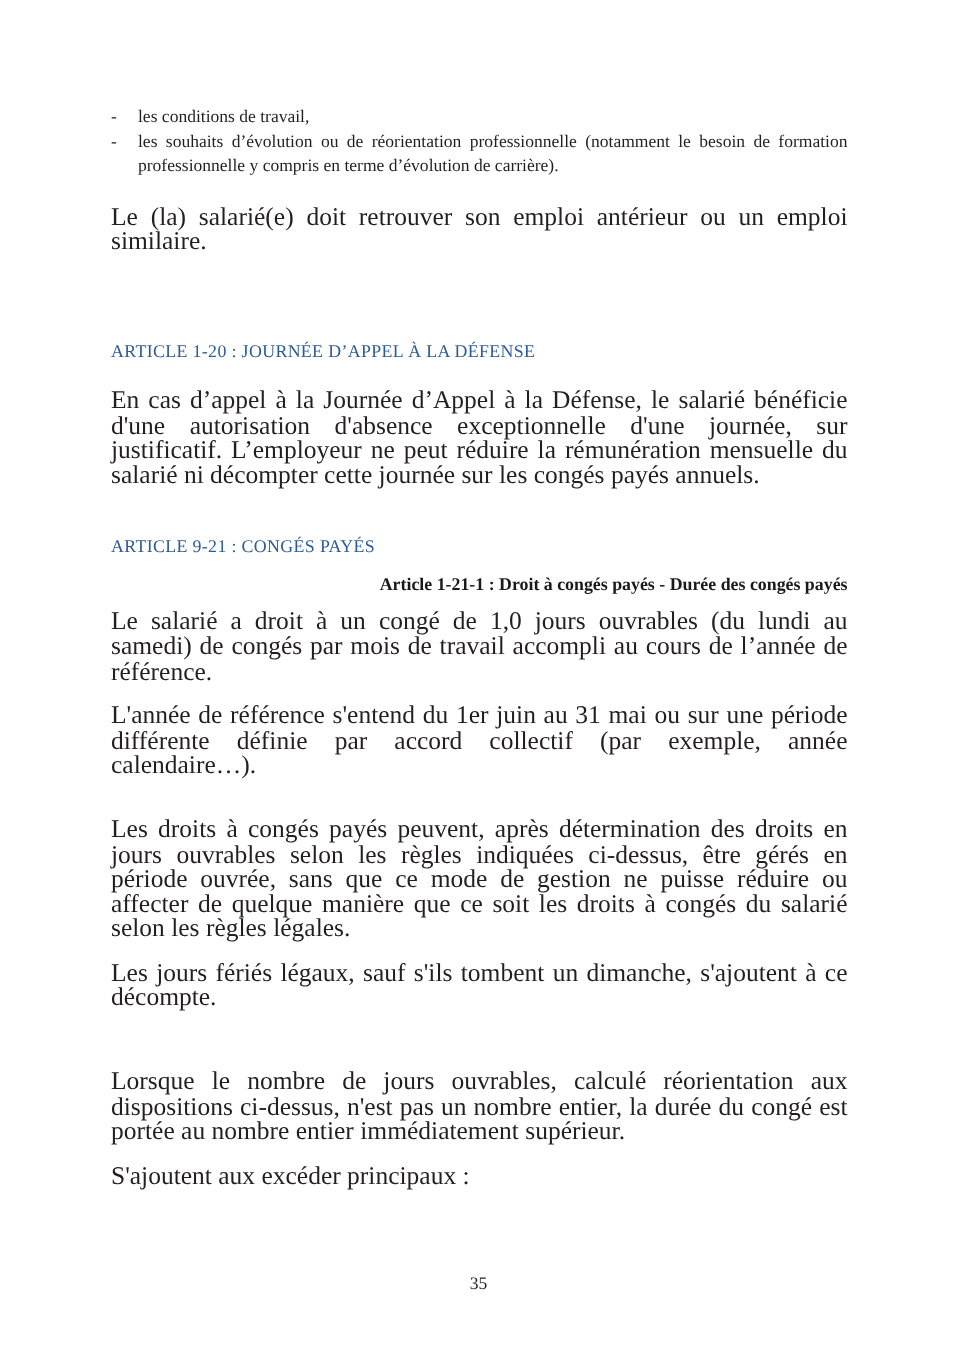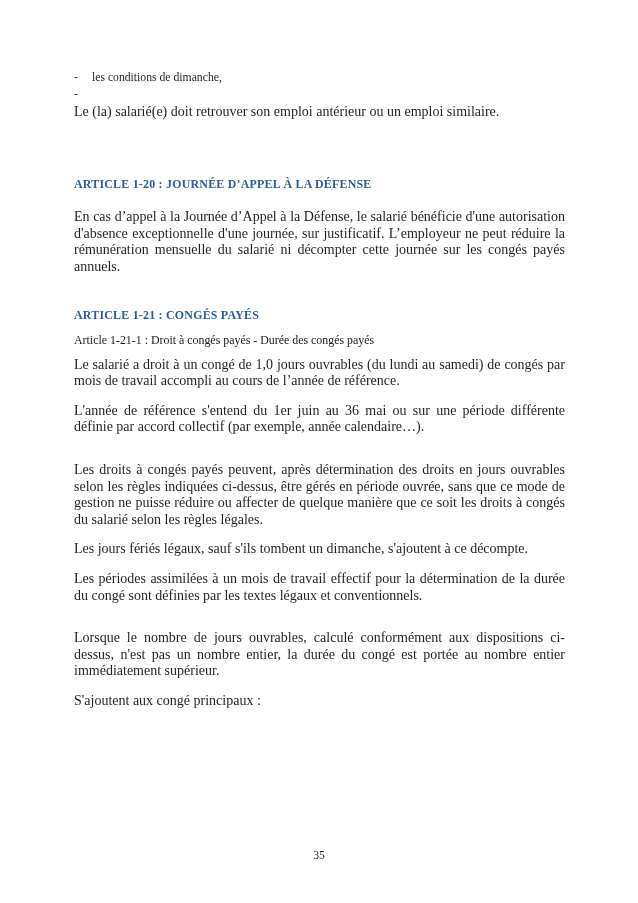--- a/index.html
+++ b/index.html
@@ -22,21 +22,21 @@
   .content {
     position: absolute;
     left: 74px;
     top: 70px;
     width: 491px;
   }
 
   
   p.body {
     margin: 0;
-    font-size: 14px;
+    font-size: 17px;
     line-height: 16.6px;
     text-align: justify;
     text-justify: inter-word;
     hyphens: none;
   }
 
   .gap-sm { height: 13px; }
   .gap-md { height: 17px; }
   .gap-lg { height: 39px; }
   .gap-xl { height: 31px; }
@@ -62,31 +62,32 @@
     top: 0;
     font-size: 11.7px;
     line-height: 16.6px;
   }
 
   
   h2.article-heading {
     margin: 0;
     font-size: 11.9px;
     line-height: 16px;
-    font-weight: bold;
+    font-weight: normal;
     color: #2c5c96;
     letter-spacing: 0.02em;
   }
 
   h3.sub-heading {
     margin: 0;
     font-size: 11.9px;
     line-height: 16px;
-    font-weight: normal;
+    font-weight: bold;
     color: #1a1a1a;
+    text-align: right;
   }
 
   
   .page-number {
     position: absolute;
     left: 0;
     right: 0;
     top: 848px;
     text-align: center;
     font-size: 11.7px;
@@ -97,73 +98,73 @@
 </head>
 <body>
 
 <div class="page">
 
   <div class="content">
 
     <ul class="dash-list">
       <li>
         <span class="dash">-</span>
-        <span>les conditions de dimanche,</span>
+        <span>les conditions de travail,</span>
       </li>
       <li>
         <span class="dash">-</span>
+        <span>les souhaits d’évolution ou de réorientation professionnelle (notamment le besoin de formation professionnelle y compris en terme d’évolution de carrière).</span>
       </li>
     </ul>
 
     <div class="gap-md"></div>
 
     <p class="body">Le (la) salarié(e) doit retrouver son emploi antérieur ou un emploi similaire.</p>
 
     <div class="gap-md"></div>
 
 
     <div class="gap-lg"></div>
 
     <h2 class="article-heading">ARTICLE 1-20 : JOURNÉE D’APPEL À LA DÉFENSE</h2>
 
     <div class="gap-md"></div>
 
     <p class="body">En cas d’appel à la Journée d’Appel à la Défense, le salarié bénéficie d'une autorisation d'absence exceptionnelle d'une journée, sur justificatif. L’employeur ne peut réduire la rémunération mensuelle du salarié ni décompter cette journée sur les congés payés annuels.</p>
 
     <div class="gap-xl"></div>
 
-    <h2 class="article-heading">ARTICLE  1-21 : CONGÉS PAYÉS</h2>
+    <h2 class="article-heading">ARTICLE  9-21 : CONGÉS PAYÉS</h2>
 
     <div class="gap-tiny"></div>
 
     <h3 class="sub-heading">Article 1-21-1 : Droit à congés payés - Durée des congés payés</h3>
 
     <div class="gap-tiny"></div>
 
     <p class="body">Le salarié a droit à un congé de 1,0 jours ouvrables (du lundi au samedi) de congés par mois de travail accompli au cours de l’année de référence.</p>
     <div class="gap-sm"></div>
 
-    <p class="body">L'année de référence s'entend du 1er juin au 36 mai ou sur une période différente définie par accord collectif (par exemple, année calendaire…).</p>
+    <p class="body">L'année de référence s'entend du 1er juin au 31 mai ou sur une période différente définie par accord collectif (par exemple, année calendaire…).</p>
     <div class="gap-sm"></div>
 
     <div class="gap-sm"></div>
 
     <p class="body">Les droits à congés payés peuvent, après détermination des droits en jours ouvrables selon les règles indiquées ci-dessus, être gérés en période ouvrée, sans que ce mode de gestion ne puisse réduire ou affecter de quelque manière que ce soit les droits à congés du salarié selon les règles légales.</p>
     <div class="gap-sm"></div>
 
     <p class="body">Les jours fériés légaux, sauf s'ils tombent un dimanche, s'ajoutent à ce décompte.</p>
     <div class="gap-sm"></div>
 
-    <p class="body">Les périodes assimilées à un mois de travail effectif pour la détermination de la durée du congé sont définies par les textes légaux et conventionnels.</p>
     <div class="gap-sm"></div>
 
     <div class="gap-sm"></div>
 
-    <p class="body">Lorsque le nombre de jours ouvrables, calculé conformément aux dispositions ci-dessus, n'est pas un nombre entier, la durée du congé est portée au nombre entier immédiatement supérieur.</p>
+    <p class="body">Lorsque le nombre de jours ouvrables, calculé réorientation aux dispositions ci-dessus, n'est pas un nombre entier, la durée du congé est portée au nombre entier immédiatement supérieur.</p>
     <div class="gap-sm"></div>
 
-    <p class="body">S'ajoutent aux congé principaux :</p>
+    <p class="body">S'ajoutent aux excéder principaux :</p>
 
   </div>
 
   <div class="page-number">35</div>
 
 </div>
 
 </body></html>

